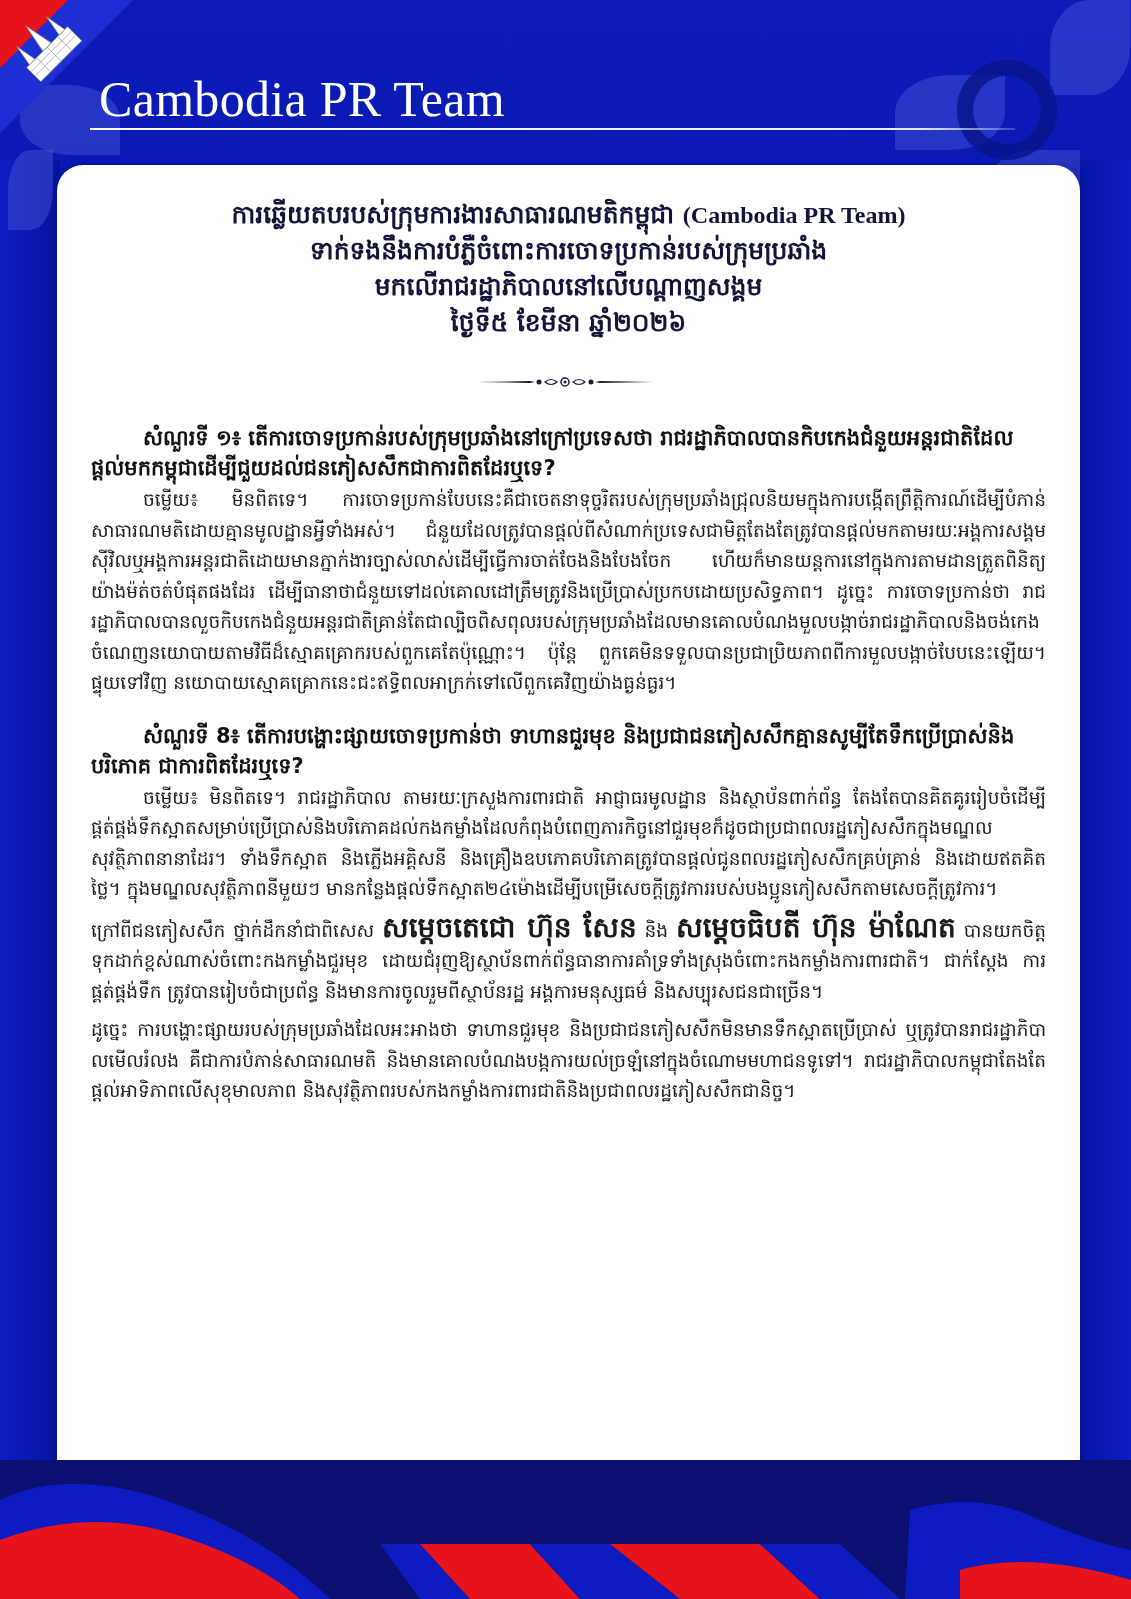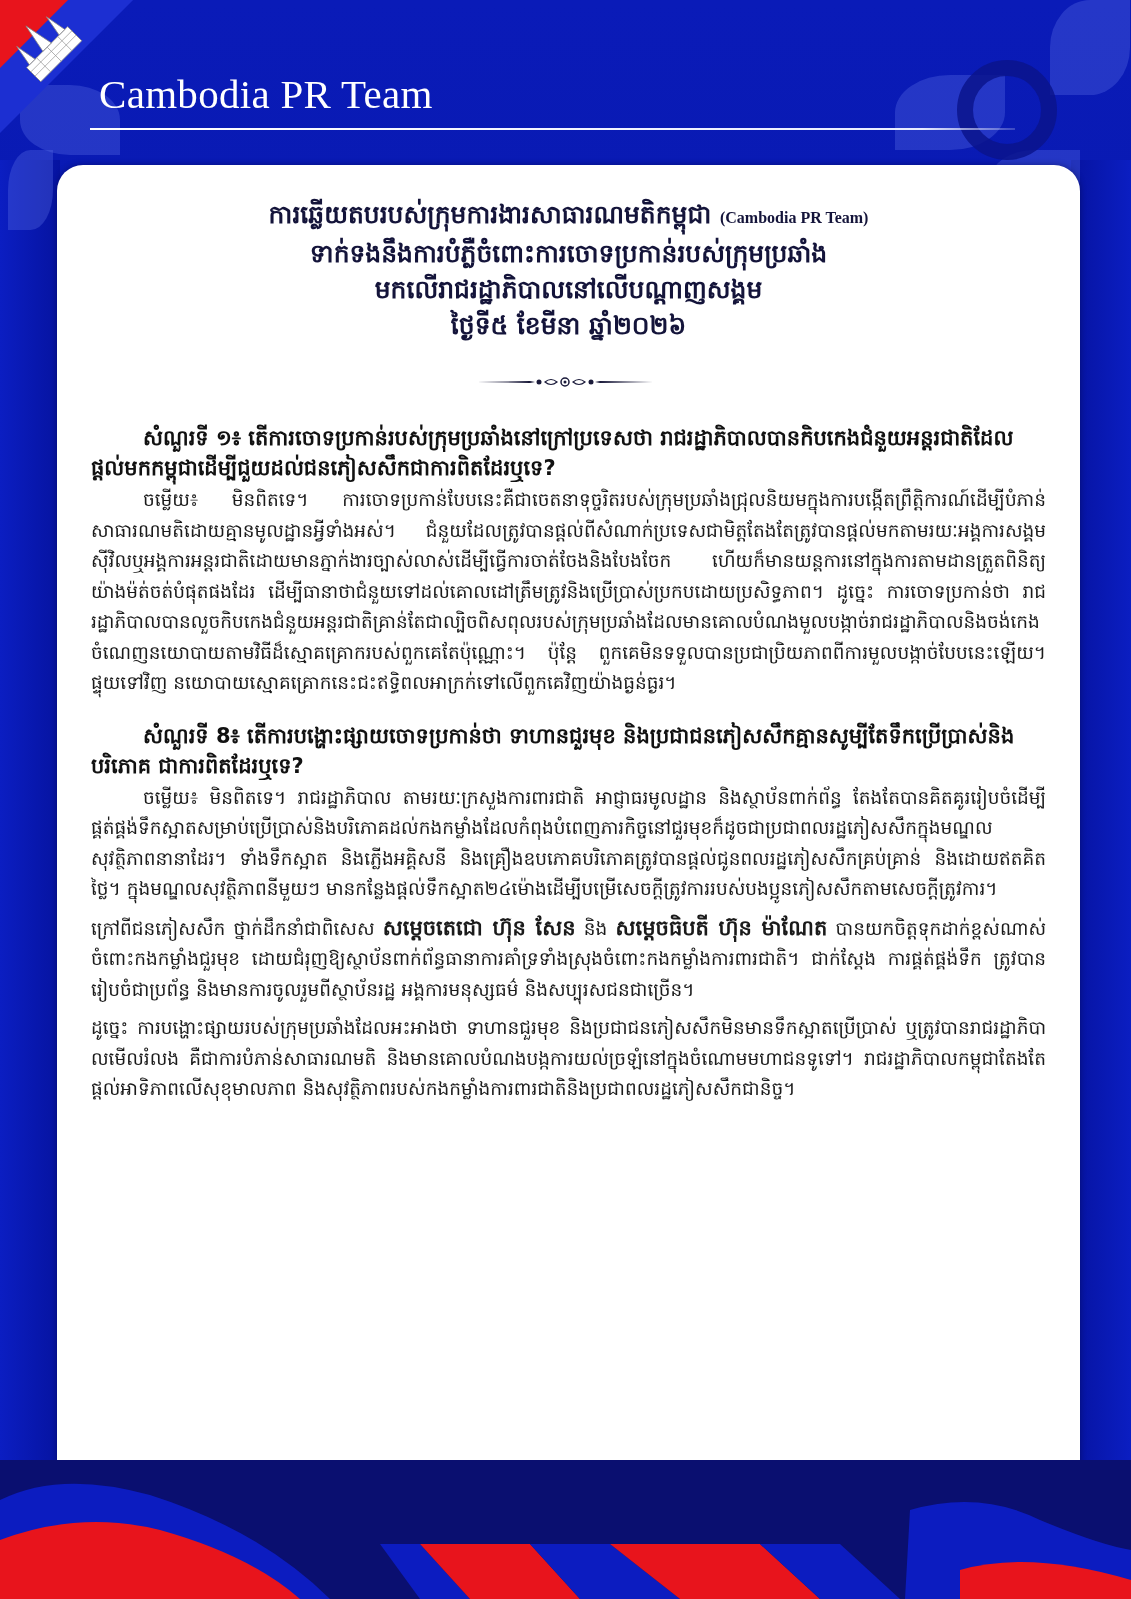--- a/index.html
+++ b/index.html
@@ -34,55 +34,55 @@
     position: absolute; left: -40px; top: 108px; width: 300px; height: 46px;
     background: #1c2fd2; transform: rotate(-45deg); transform-origin: left top;
   }
   .temple {
     position: absolute; left: 10px; top: 10px; width: 70px; height: 70px;
     transform: rotate(-45deg);
   }
 
   .header-title {
     position: absolute; left: 99px; top: 70px;
-    font-family: "Liberation Serif", serif; font-size: 41px; color: #ffffff;
+    font-family: "Liberation Serif", serif; font-size: 50px; color: #ffffff;
     letter-spacing: 0.3px;
   }
   .header-rule {
     position: absolute; left: 90px; top: 128px; width: 925px; height: 2px;
     background: linear-gradient(90deg, #ffffff 0%, #e8ecff 90%, rgba(255,255,255,0.2) 100%);
   }
 
   .card {
     position: absolute; left: 57px; top: 165px; width: 1023px; height: 1380px;
     background: #ffffff; border-radius: 26px 26px 0 0;
     box-shadow: 0 0 6px rgba(0,0,40,0.4);
   }
 
   .doc-heading {
     position: absolute; left: 0; right: 0; top: 32px; text-align: center;
     color: #14143a; font-weight: bold; font-size: 25px; line-height: 36px;
   }
-  .doc-heading .en { font-family: "Liberation Serif", serif; font-size: 16px; }
+  .doc-heading .en { font-family: "Liberation Serif", serif; font-size: 24px; }
   .ornament {
     position: absolute; left: 418px; top: 210px; width: 180px; height: 14px;
   }
 
   .content {
     position: absolute; left: 34px; right: 34px; top: 258px;
     color: #1a1a1a; font-size: 18.5px; line-height: 30.5px;
   }
   .q {
     font-weight: bold; color: #111; font-size: 21px; line-height: 30px;
     text-indent: 52px; margin-bottom: 2px;
   }
   .a { text-indent: 52px; text-align: justify; }
   .a .lbl { font-weight: normal; }
   .p { text-align: justify; margin-top: 8px; }
-  .p b { font-weight: bold; font-size: 21px; }
+  .p b { font-weight: bold; font-size: 28px; }
   .gap { height: 22px; }
 
   .page-number {
     position: absolute; left: 0; right: 0; top: 1295px; text-align: center;
     font-size: 18px; color: #222;
   }
 
   .ribbon-area { position: absolute; left: 0; right: 0; top: 1460px; height: 139px; overflow: hidden; }
 </style>
 </head>

